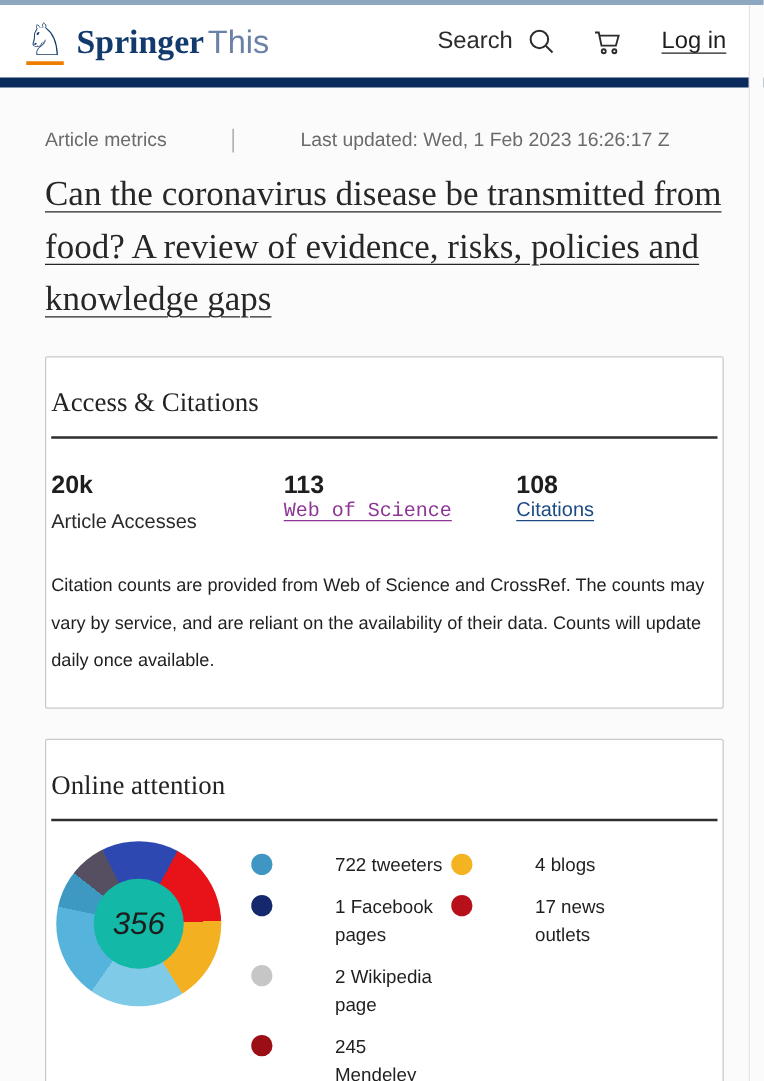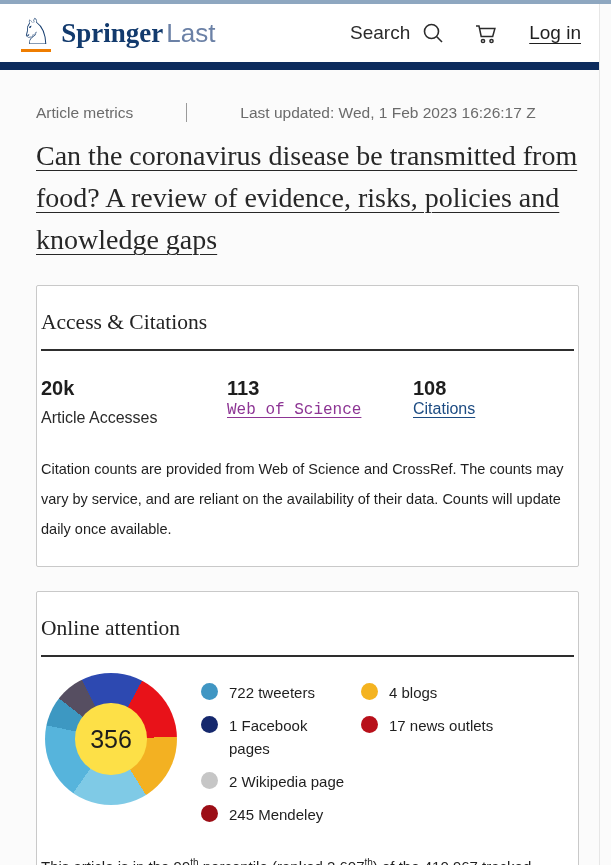--- a/index.html
+++ b/index.html
@@ -65,46 +65,46 @@
   .stat-label { margin-top: 9px; font-size: 16px; color: #2a2a2a; }
   .stat-label.link-purple { color: #8d3594; text-decoration: underline; text-underline-offset: 3px; cursor: pointer; font-family: Liberation Mono, monospace; }
   .stat-label.link-blue { color: #1c4b82; text-decoration: underline; text-underline-offset: 3px; cursor: pointer; }
 
   .disclaimer { margin-top: 27px; font-size: 14.5px; line-height: 30px; color: #1f1f1f; }
 
   .attention-row { display: flex; margin-top: 16px; }
   .donut-wrap { width: 132px; height: 132px; position: relative; flex: none; margin-left: 4px; }
   .donut { width: 132px; height: 132px; border-radius: 50%; }
   .donut-hole {
-    position: absolute; inset: 23%; background: #fde047; border-radius: 50%;
+    position: absolute; inset: 23%; background: #14b8a6; border-radius: 50%;
     display: flex; align-items: center; justify-content: center;
-    font-size: 25px; color: #1c1c1c;
+    font-size: 25px; color: #1c1c1c; font-style: italic;
   }
   .legend { display: flex; margin-left: 24px; margin-top: 8px; }
   .legend-col { width: 160px; }
   .legend-item { display: flex; margin-bottom: 10px; }
   .legend-dot { width: 17px; height: 17px; border-radius: 50%; flex: none; margin-right: 11px; margin-top: 2px; }
-  .legend-text { font-size: 15px; line-height: 23px; color: #1f1f1f; max-width: 118px; }
+  .legend-text { font-size: 15px; line-height: 23px; color: #1f1f1f; max-width: 118px; margin-left: 39px; }
 
   .percentile { margin-top: 16px; font-size: 15px; line-height: 29px; color: #1f1f1f; }
   .percentile sup { font-size: 10px; line-height: 0; }
 </style>
 </head>
 <body>
 
 <div class="topbar"></div>
 
 <header class="site-header">
   <div class="brand">
     <span class="logo-mark">
       <span class="horse">♘</span>
       <span class="orange-bar"></span>
     </span>
     <span class="brand-springer">Springer</span>
-    <span class="brand-link">Last</span>
+    <span class="brand-link">This</span>
   </div>
   <div class="header-right">
     <div class="search-btn">
       <span>Search</span>
       <svg class="icon-svg" width="24" height="24" viewBox="0 0 24 24" fill="none" stroke="#2b2b2b" stroke-width="1.6">
         <circle cx="10.5" cy="10.5" r="7"></circle>
         <line x1="15.8" y1="15.8" x2="21" y2="21"></line>
       </svg>
     </div>
     <div class="cart-btn">

